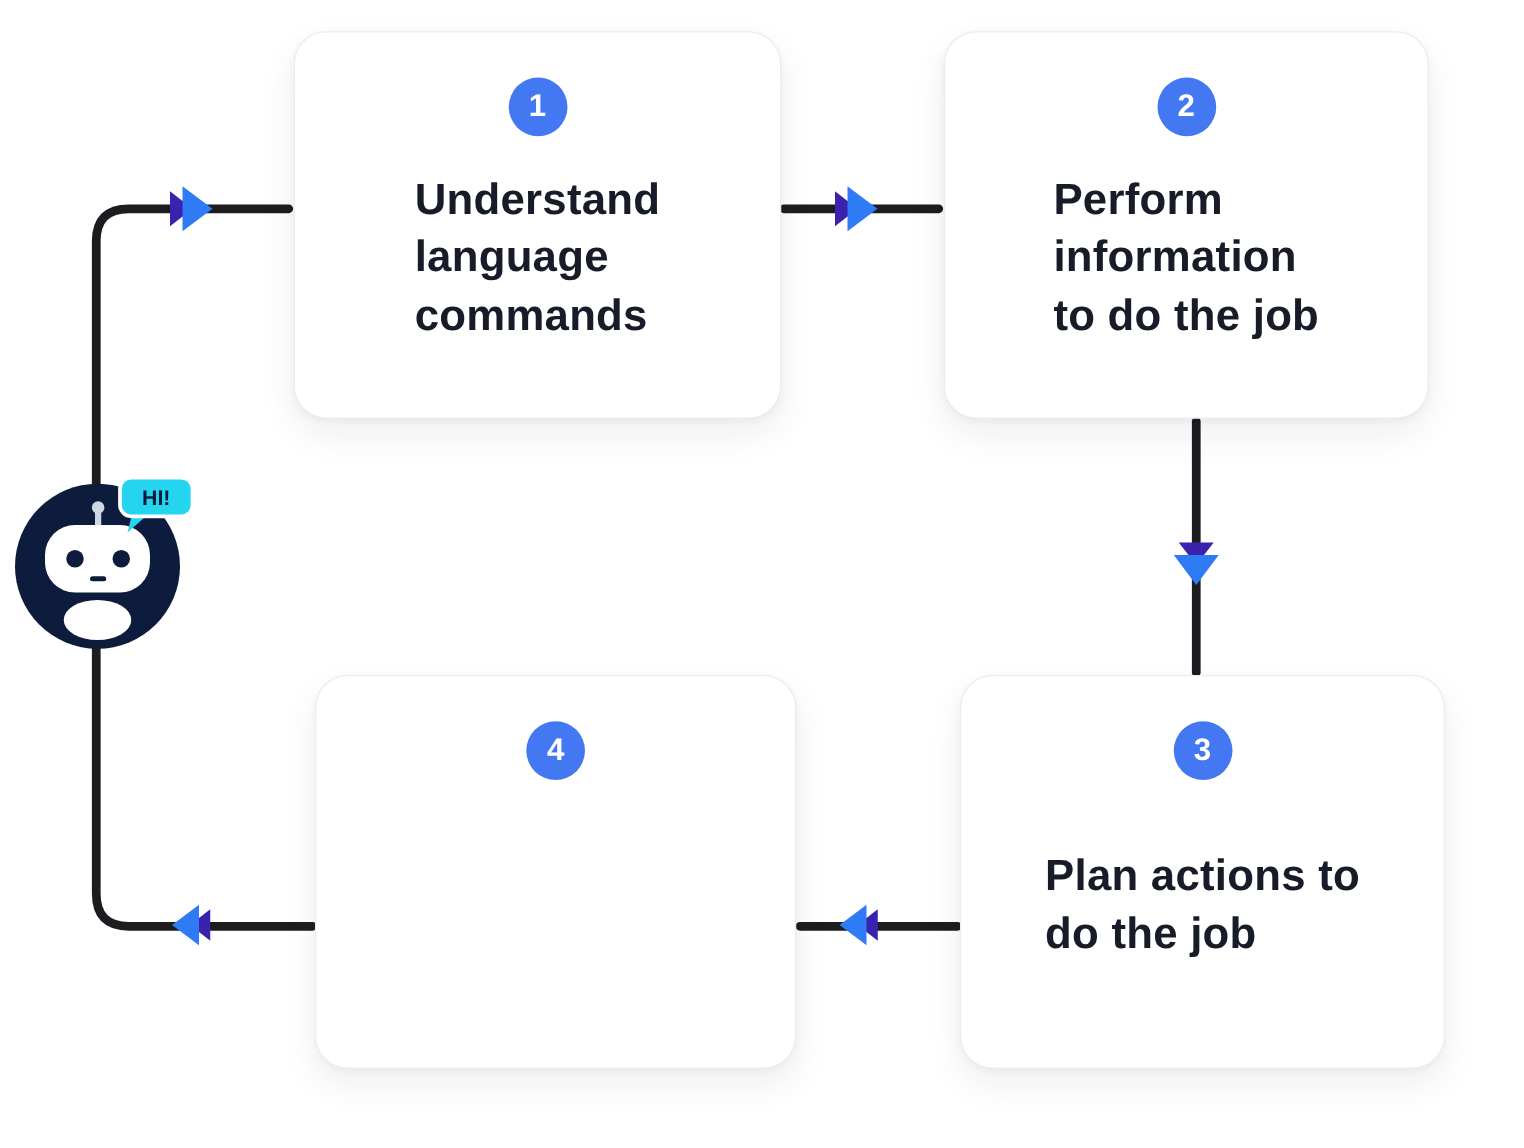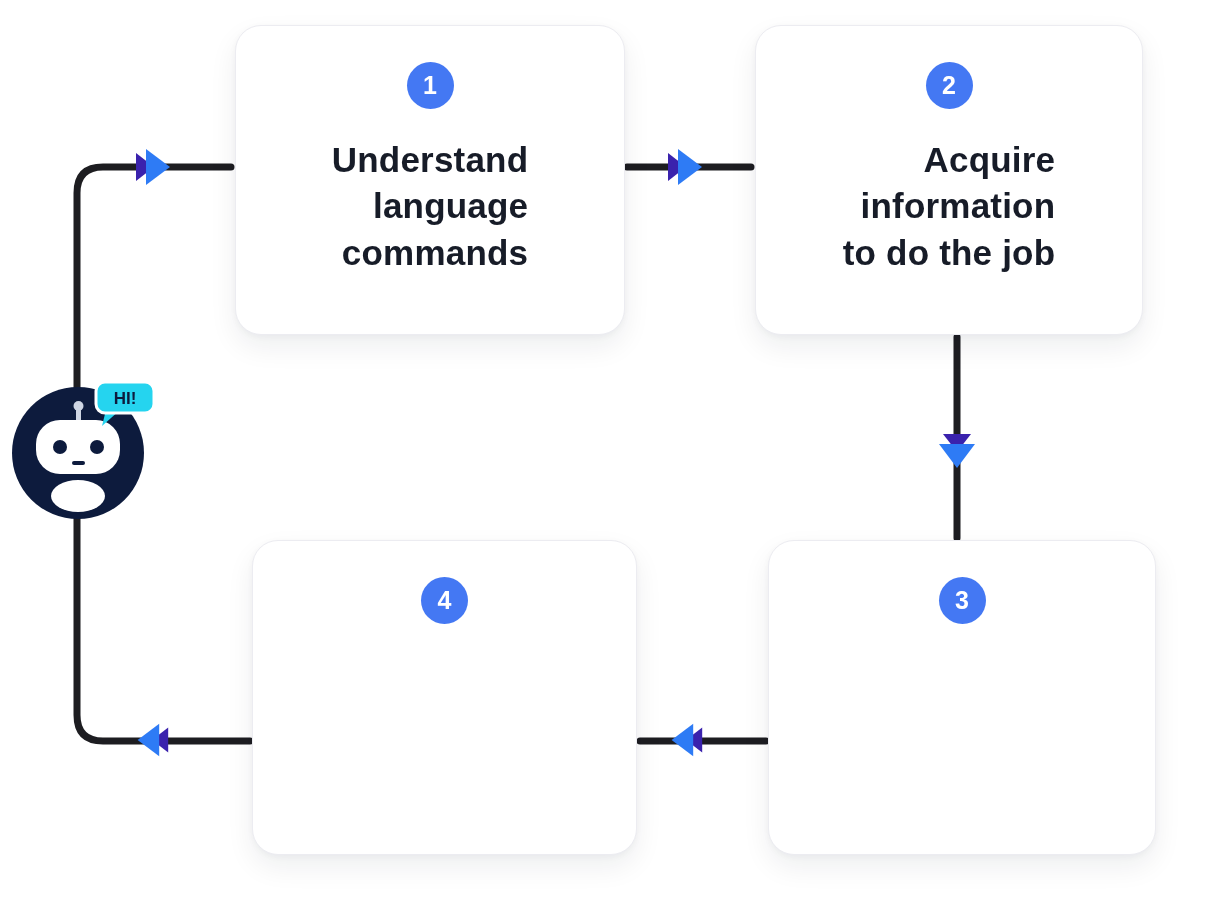--- a/index.html
+++ b/index.html
@@ -54,21 +54,21 @@
   .label-wrap {
     flex: 1;
     display: flex;
     align-items: center;
     justify-content: center;
   }
   .label {
     font-size: 35px;
     font-weight: 700;
     color: #171c28;
-    text-align: right;
+    text-align: left;
     line-height: 1.32;
     white-space: pre-line;
     letter-spacing: .2px;
   }
   .robot {
     position: absolute;
     left: 8px; top: 380px;
     width: 152px; height: 140px;
   }
 </style>
@@ -103,28 +103,32 @@
     <div class="label-wrap">
       <div class="label">Understand
 language
 commands</div>
     </div>
   </div>
 
   <div class="card card2">
     <div class="badge">2</div>
     <div class="label-wrap">
-      <div class="label">Acquire
+      <div class="label">Perform
 information
 to do the job</div>
     </div>
   </div>
 
   <div class="card card3">
     <div class="badge">3</div>
+    <div class="label-wrap">
+      <div class="label">Plan actions to
+do the job</div>
+    </div>
   </div>
 
   <div class="card card4">
     <div class="badge">4</div>
   </div>
 
   <svg class="robot" viewBox="0 0 152 140" xmlns="http://www.w3.org/2000/svg">
     <circle cx="70" cy="73" r="66" fill="#0d1b3d"></circle>
     <rect x="68" y="28" width="5" height="14" rx="2.5" fill="#cfd6e4"></rect>
     <circle cx="70.5" cy="26" r="5" fill="#cfd6e4"></circle>

